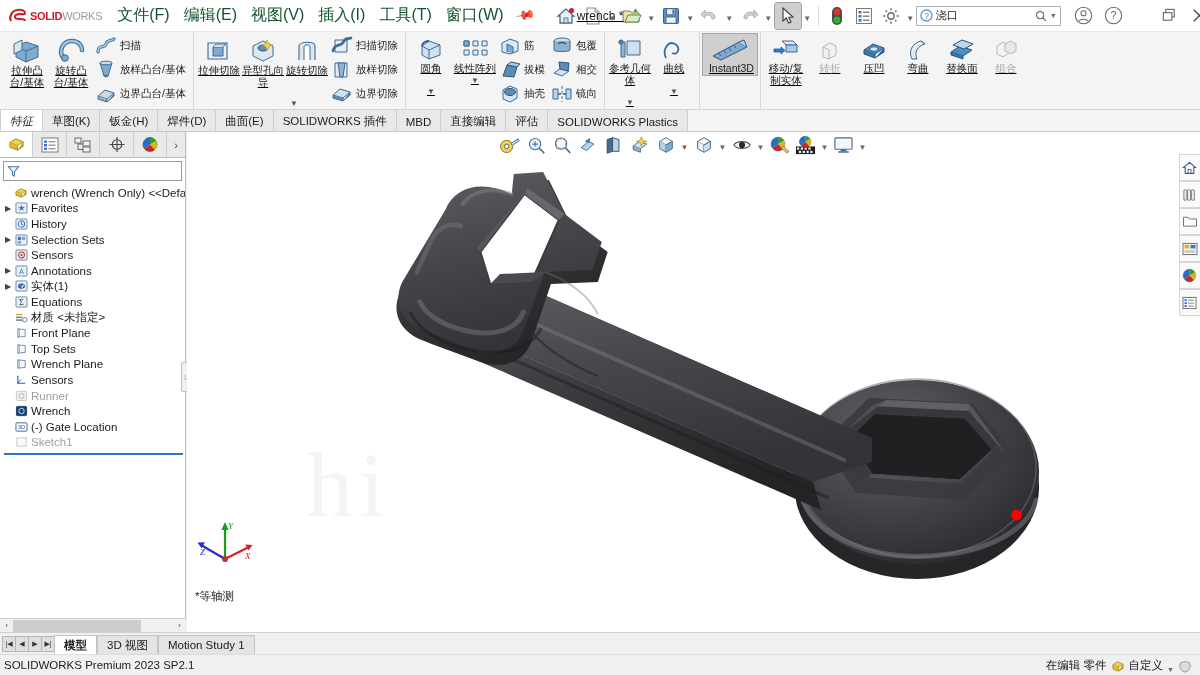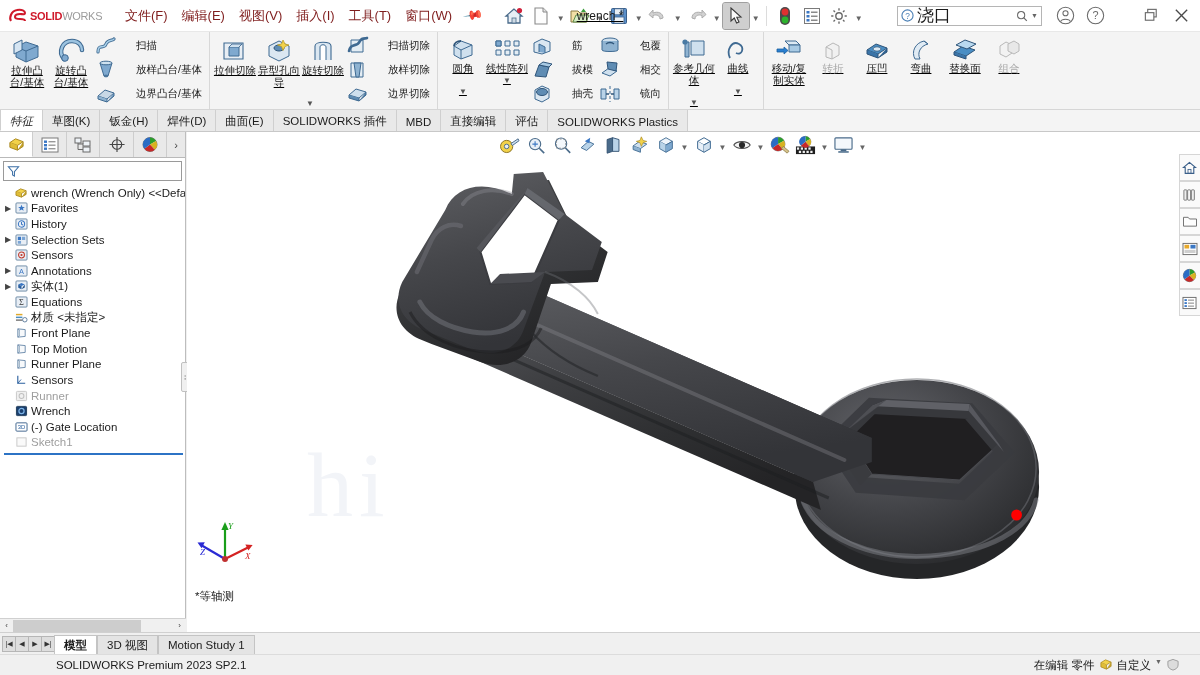--- a/index.html
+++ b/index.html
@@ -18,55 +18,55 @@
   .titlebar {
     position: absolute; left:0; top:0; width:1200px; height:32px;
     background: #ffffff;
     display: flex; align-items: center;
     border-bottom: 1px solid #e8e8e8;
   }
   .logo { display:flex; align-items:center; padding-left:8px; width:110px; }
   .logo .sw1 { color:#cf1a2b; font-weight:bold; font-size:11px; letter-spacing:-0.3px; margin-left:2px;}
   .logo .sw2 { color:#9b9b9b; font-weight:normal; font-size:11px; letter-spacing:-0.3px;}
   .menubar { display:flex; align-items:center; gap:0px; margin-left:8px;}
-  .menubar .mi { padding:4px 7px; font-size:13px; color:#7f1d1d; cursor:default; white-space:nowrap;}
+  .menubar .mi { padding:4px 7px; font-size:16px; color:#14532d; cursor:default; white-space:nowrap;}
   .pin { color:#8a8a8a; font-size:13px; padding: 2px 6px; transform: rotate(35deg);}
   .qat { display:flex; align-items:center; margin-left:14px; gap:1px;}
   .qbtn { width:26px; height:26px; display:flex; align-items:center; justify-content:center; border-radius:2px;}
   .qcaret { width:11px; height:26px; display:flex; align-items:flex-end; justify-content:center; padding-bottom:6px; color:#666; font-size:8px;}
   .qsep { width:1px; height:20px; background:#dcdcdc; margin:0 4px; }
   .qbtn.sel { background:#cfcfcf; outline:1px solid #a0a0a0;}
   .title-doc { position:absolute; left:0; right:0; top:0; height:32px; display:flex; align-items:center; justify-content:center; pointer-events:none;text-decoration:underline; }
   .title-doc span { font-size:12px; color:#1b1b1b; }
   .tb-right { margin-left:auto; display:flex; align-items:center; padding-right:4px; }
   .searchbox {
     width:145px; height:20px; border:1px solid #b5b5b5; background:#fff;
     display:flex; align-items:center; padding:0 3px; gap:3px; margin-right:8px;
   }
-  .searchbox .sv { flex:1; font-size:17px; color:#1b1b1b; }
+  .searchbox .sv { flex:1; font-size:11px; color:#1b1b1b; }
   .winbtn { width:30px; height:30px; display:flex; align-items:center; justify-content:center; color:#4a4a4a;}
 
   
   .ribbon {
     position:absolute; left:0; top:32px; width:1200px; height:78px;
     background:#f4f4f4; border-bottom:1px solid #d6d6d6;
     display:flex; align-items:stretch; padding-left:2px;
   }
   .rgroup { display:flex; align-items:flex-start; padding:2px 3px 0 3px; height:100%; position:relative;}
   .rgroup + .rgroup { border-left:1px solid #d8d8d8; }
   .rcol { display:flex; flex-direction:column; }
   .big {
     width:44px; display:flex; flex-direction:column; align-items:center;
     padding-top:4px; cursor:default;text-decoration:underline;
   }
   .big .gl { margin-bottom:1px; }
   .big .lbl { font-size:10.5px; line-height:11.5px; color:#1b1b1b; text-align:center; width:42px;}
   .big.selected { background:#cfcfcf; outline:1px solid #a6a6a6; }
   .small {
-    display:flex; align-items:center; gap:19px; height:24px; padding:0 4px 0 2px; cursor:default;
+    display:flex; align-items:center; gap:3px; height:24px; padding:0 4px 0 2px; cursor:default;
   }
   .small .lbl { font-size:10.5px; color:#1b1b1b; white-space:nowrap;}
   .small.dis .lbl, .big.dis .lbl { color:#a8a8a8; }
   .gcaret { position:absolute; bottom:1px; font-size:8px; color:#555; }
   .wide { width:54px; }
 
   
   .tabrow {
     position:absolute; left:0; top:110px; width:1200px; height:22px;
     background:#f4f4f4; display:flex; align-items:stretch;
@@ -159,22 +159,22 @@
   .btab {
     padding:0 9px; display:flex; align-items:center; font-size:11.5px; color:#1b1b1b;
     border:1px solid #c4c4c4; border-bottom:none; background:#e4e4e4; margin-top:2px;
   }
   .btab.active { background:#ffffff; font-weight:bold; }
   .statusbar {
     position:absolute; left:0; bottom:0; width:1200px; height:21px;
     background:#f0f0f0; display:flex; align-items:center; font-size:11.5px; color:#1b1b1b;
     border-top:1px solid #dcdcdc;
   }
-  .statusbar .left { padding-left:16px;margin-left:40px; }
-  .statusbar .right { margin-left:auto; display:flex; align-items:flex-start; gap:4px; padding-right:20px;}
+  .statusbar .left { padding-left:4px; }
+  .statusbar .right { margin-left:auto; display:flex; align-items:flex-end; gap:4px; padding-right:8px;}
   svg { display:block; }
 </style>
 </head>
 <body>
 
 <div id="app">
 
   <div class="titlebar">
     <div class="logo">
       <svg width="20" height="16" viewBox="0 0 20 16">
@@ -525,20 +525,37 @@
         <span class="gl">
           <svg width="28" height="24" viewBox="0 0 28 24">
             <path d="M6 20 C2 12 8 2 15 6 C21 9.5 18 18 12 15" fill="none" stroke="#3f6a92" stroke-width="1.8"></path>
           </svg>
         </span>
         <span class="lbl">曲线</span>
         <span style="font-size:8px;color:#555;margin-top:12px;">▼</span>
       </div>
     </div>
 
+    <div class="rgroup">
+      <div class="big wide selected">
+        <span class="gl">
+          <svg width="40" height="24" viewBox="0 0 40 24">
+            <path d="M3 18 L29 4 L37 9 L11 22 Z" fill="#7fa9cf" stroke="#2f557a" stroke-width="1"></path>
+            <path d="M29 4 L34 2 L37 9" fill="#b9d3e8" stroke="#2f557a" stroke-width="1"></path>
+            <g stroke="#2f557a" stroke-width="0.9">
+              <path d="M9 15 L11 18"></path>
+                <path d="M14 12.5 L16 15.5"></path>
+                <path d="M19 10 L21 13"></path>
+                <path d="M24 7.5 L26 10.5"></path>
+            </g>
+          </svg>
+        </span>
+        <span class="lbl">Instant3D</span>
+      </div>
+    </div>
 
     <div class="rgroup">
       <div class="big">
         <span class="gl">
           <svg width="30" height="24" viewBox="0 0 30 24">
             <path d="M11 3 L22 3 L26 7 L15 7 Z" fill="#dce9f3" stroke="#3f6a92" stroke-width="1"></path>
             <path d="M15 7 L26 7 L26 14 L15 14 Z" fill="#a8cae4" stroke="#3f6a92" stroke-width="1"></path>
             <path d="M3 11 L10 11 L10 9 L14 12.5 L10 16 L10 14 L3 14 Z" fill="#2a7fd0" stroke="#1a5fa0" stroke-width="0.8"></path>
           </svg>
         </span>
@@ -774,31 +791,31 @@
         <span class="tlabel">Front Plane</span>
       </div>
       <div class="trow">
         <span class="texp"></span>
         <span class="ticon">
           <svg width="13" height="12" viewBox="0 0 14 13">
               <path d="M3 2 L11 2.8 L11 10.2 L3 11 Z" fill="#f7f9fb" stroke="#6a8aaa" stroke-width="1"></path>
               <path d="M3 2 L4.6 3.2 L4.6 9.8 L3 11" fill="none" stroke="#6a8aaa" stroke-width="0.8"></path>
             </svg>
         </span>
-        <span class="tlabel">Top Motion</span>
+        <span class="tlabel">Top Sets</span>
       </div>
       <div class="trow">
         <span class="texp"></span>
         <span class="ticon">
           <svg width="13" height="12" viewBox="0 0 14 13">
               <path d="M3 2 L11 2.8 L11 10.2 L3 11 Z" fill="#f7f9fb" stroke="#6a8aaa" stroke-width="1"></path>
               <path d="M3 2 L4.6 3.2 L4.6 9.8 L3 11" fill="none" stroke="#6a8aaa" stroke-width="0.8"></path>
             </svg>
         </span>
-        <span class="tlabel">Runner Plane</span>
+        <span class="tlabel">Wrench Plane</span>
       </div>
       <div class="trow">
         <span class="texp"></span>
         <span class="ticon">
           <svg width="13" height="12" viewBox="0 0 14 13">
               <path d="M3 2 L3 10 L11 10" fill="none" stroke="#2a5f9e" stroke-width="1.2"></path>
               <path d="M3 10 L6.5 6" stroke="#2a5f9e" stroke-width="1"></path>
             </svg>
         </span>
         <span class="tlabel">Sensors</span>

